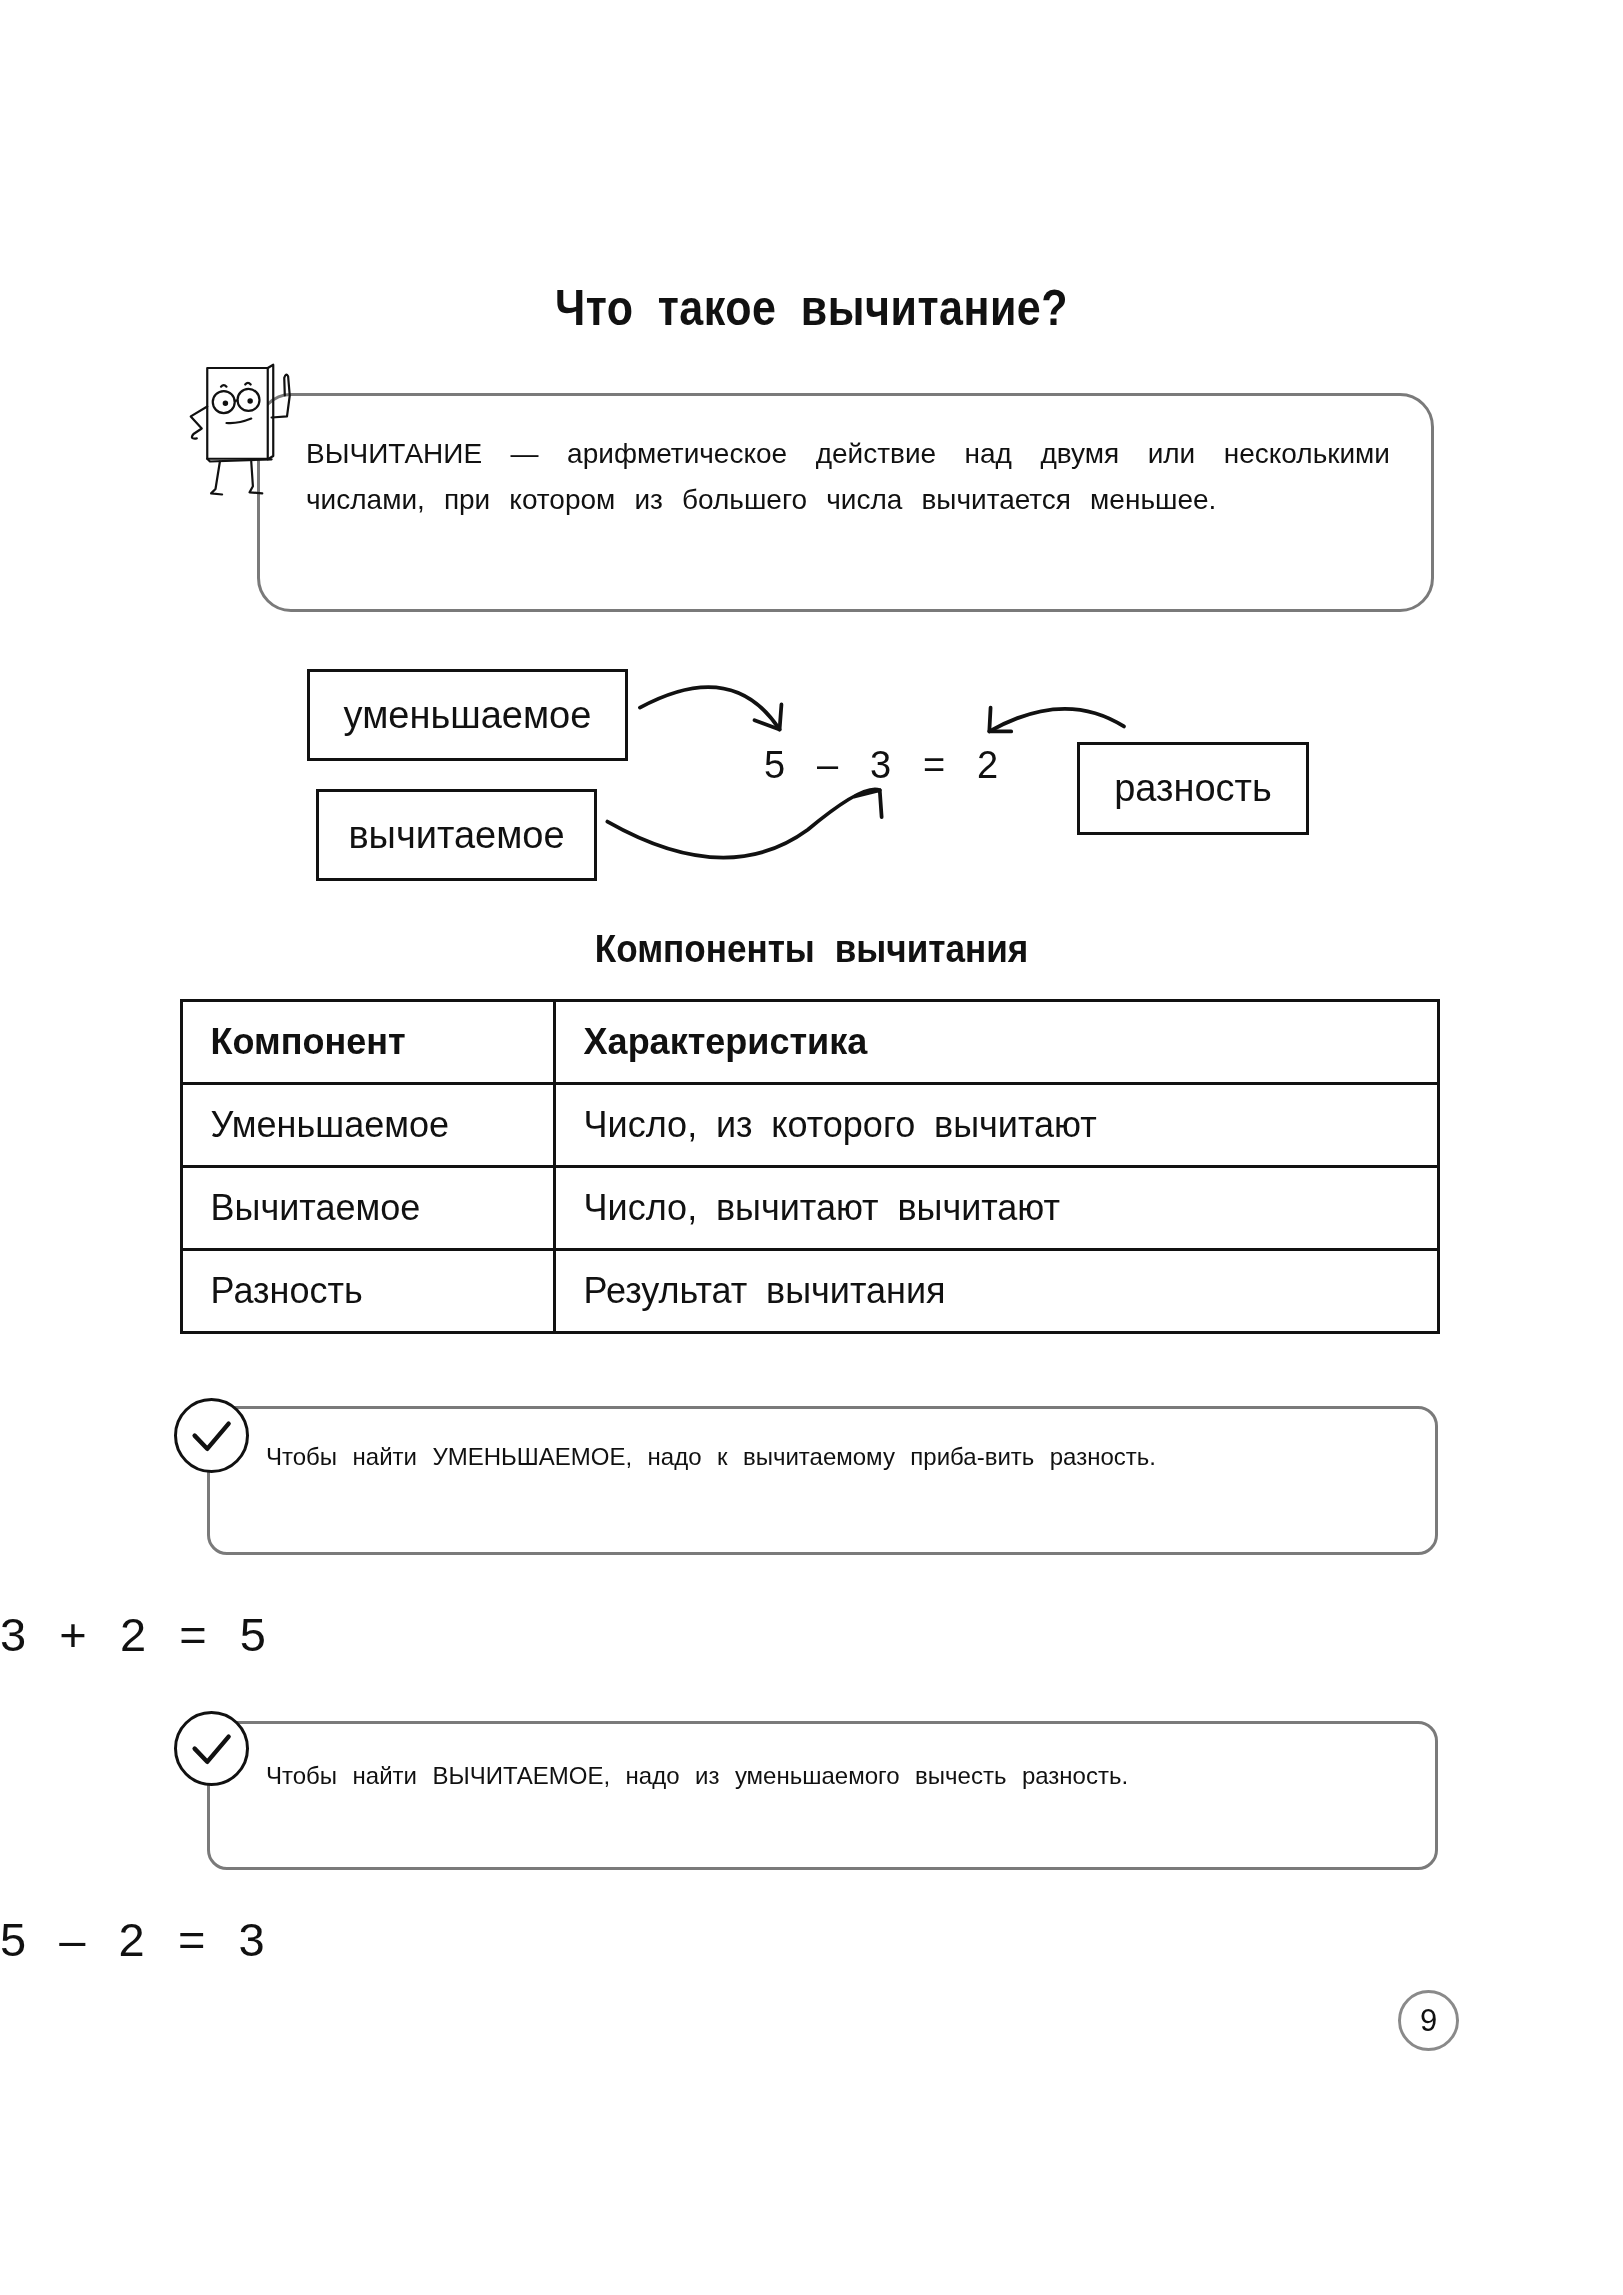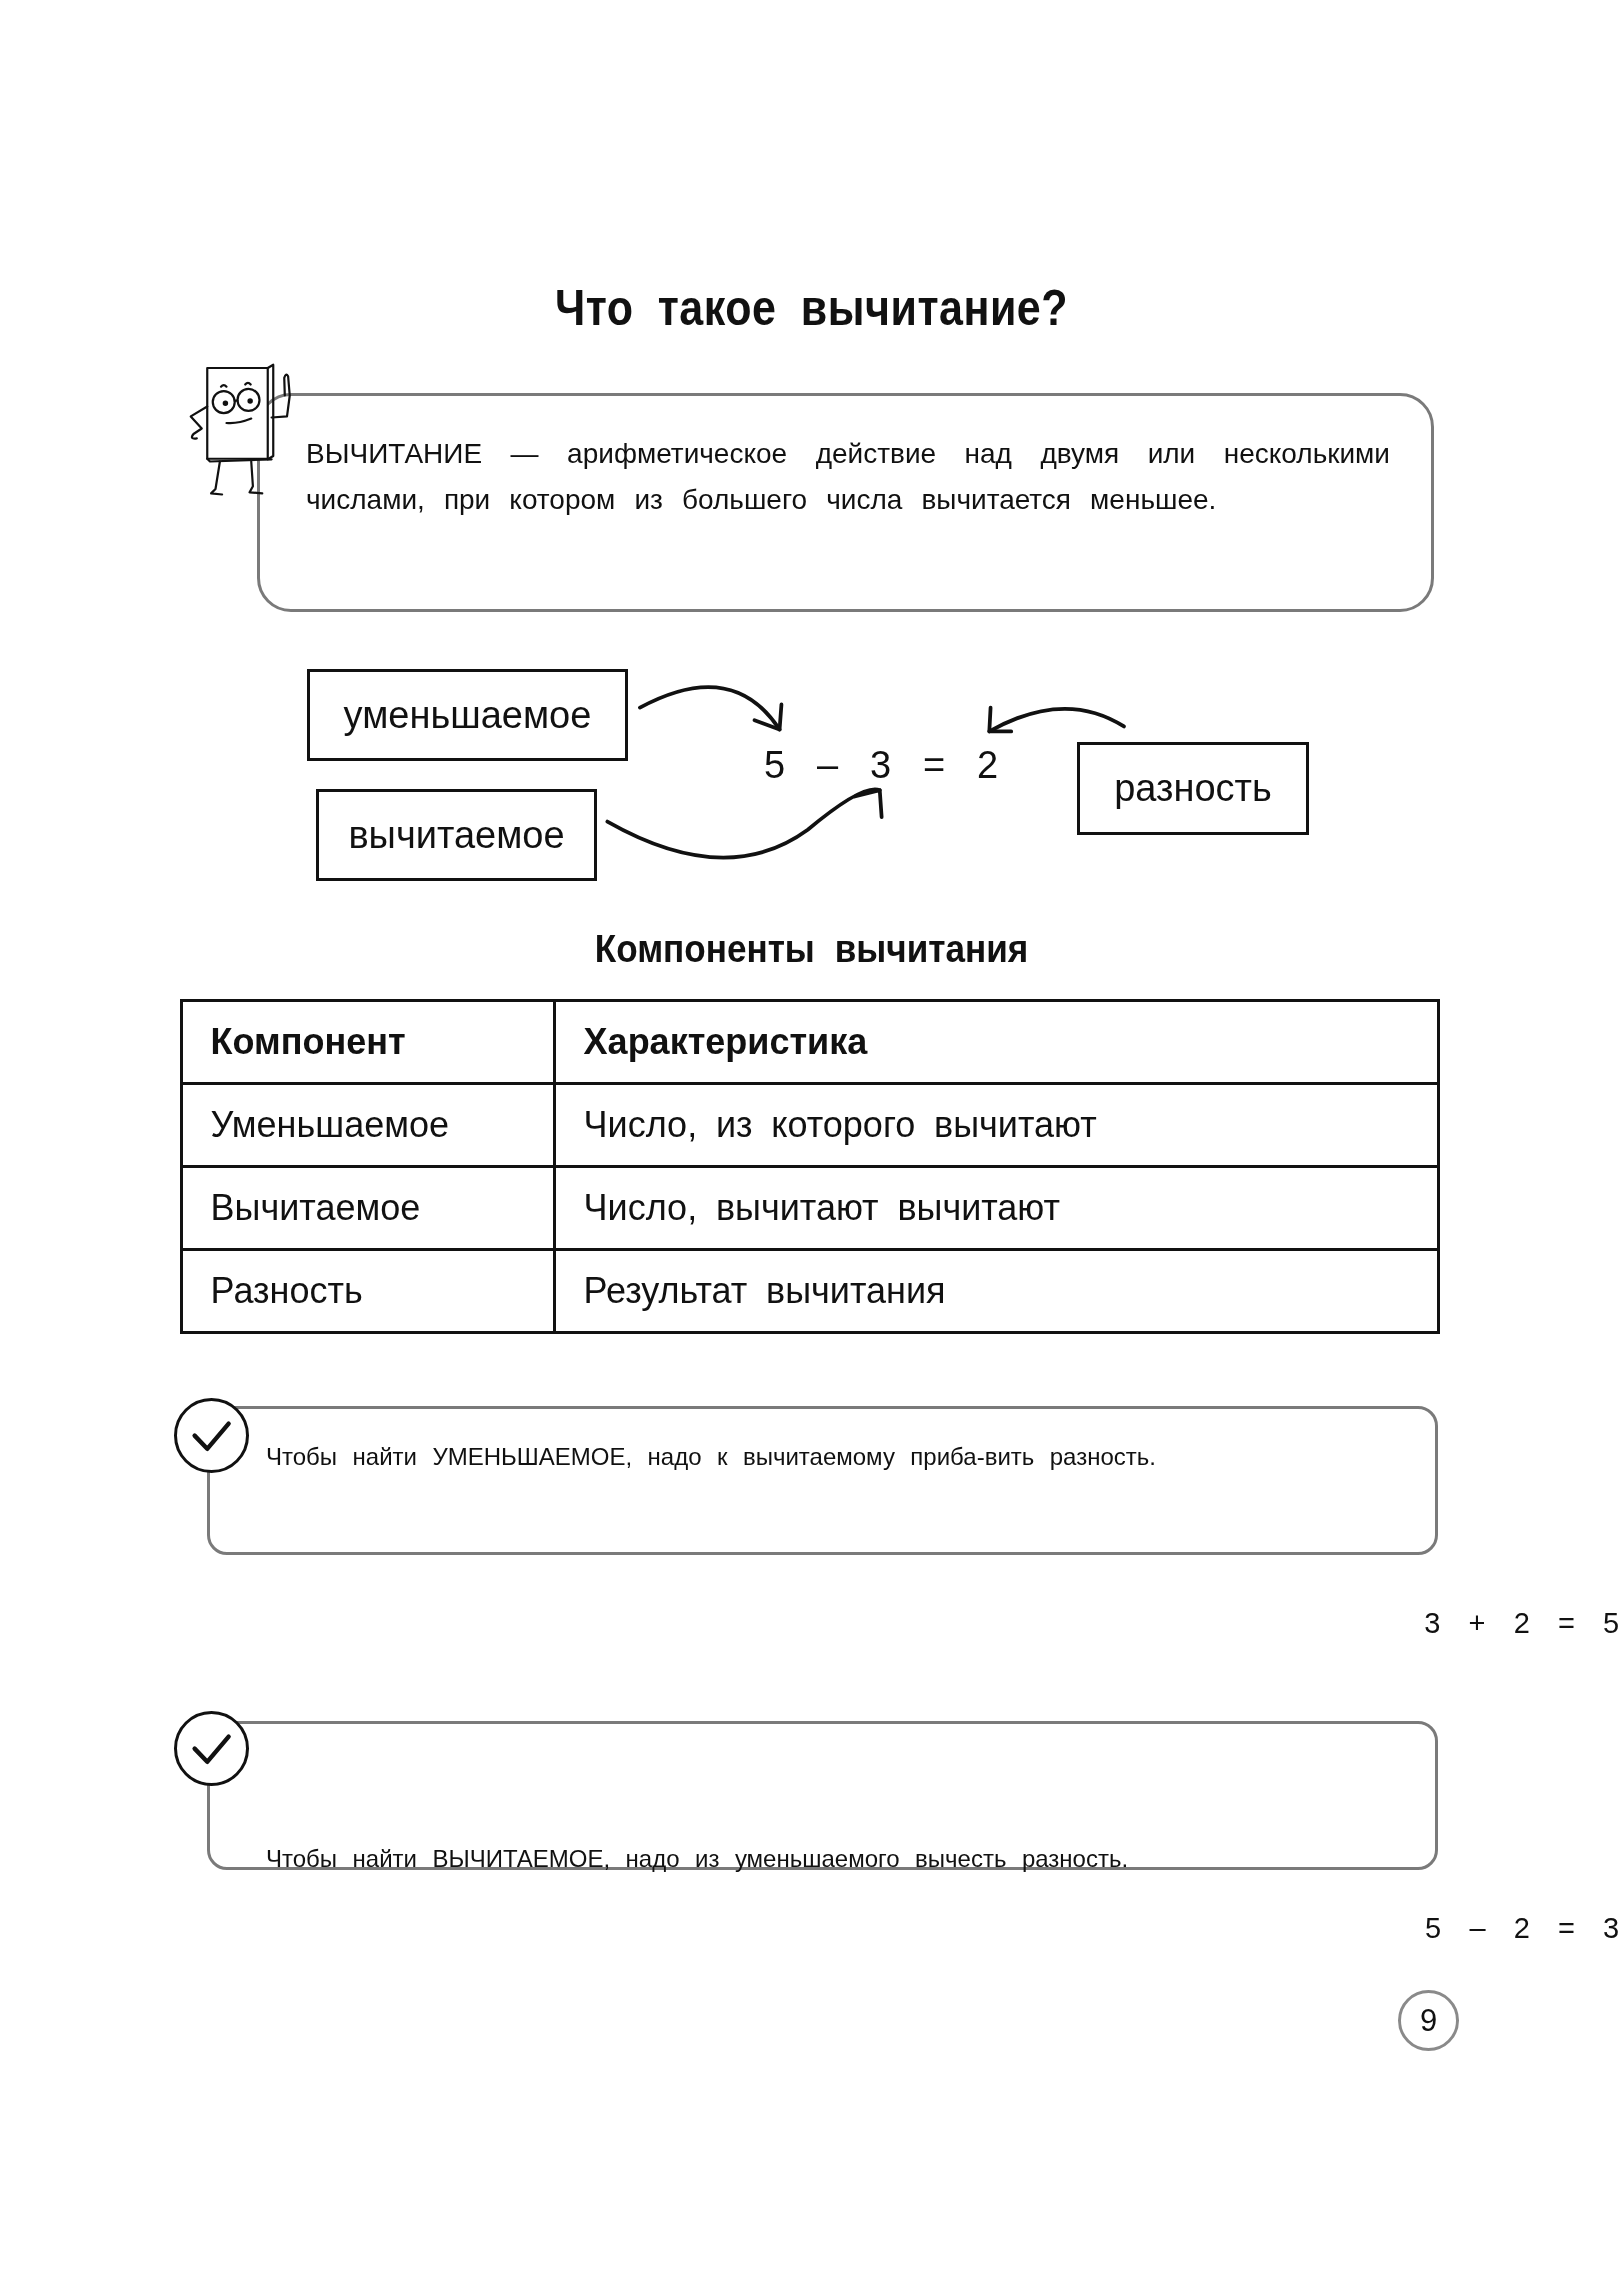--- a/index.html
+++ b/index.html
@@ -26,21 +26,21 @@
   table.comp td, table.comp th { border: 3.1px solid #111; height: 80px; padding: 0 27.6px; }
   table.comp th { font-weight: bold; text-align: left; font-size: 36px; }
   table.comp td { text-align: left; word-spacing: 8.8px; }
   table.comp col.c1 { width: 373px; }
   .callout { left: 207px; width: 1231px; height: 149px; border: 3.8px solid #7a7a7a;
              border-radius: 20px; box-sizing: border-box; }
   .callout-text { left: 266px; width: 1146px; font-size: 24px; line-height: 46px;
                   text-align: justify; text-align-last: left; word-spacing: 8.8px; }
   .check { width: 75px; height: 75px; border: 3.8px solid #111; border-radius: 50%;
            box-sizing: border-box; background: #fff; }
-  .eq { left: 0; width: 1623px; text-align: right; font-size: 29px; word-spacing: 12.5px; letter-spacing: 3.8px; }
+  .eq { left: 0; width: 1623px; text-align: left; font-size: 47px; word-spacing: 12.5px; letter-spacing: 3.8px; }
   .page-num { left: 1398px; top: 1990px; width: 61px; height: 61px; border: 3.1px solid #8a8a8a;
               border-radius: 50%; box-sizing: border-box; display: flex; align-items: center;
               justify-content: center; font-size: 31px; }
 </style>
 </head>
 <body>
 
 <div class="abs title">Что такое вычитание?</div>
 
 <div class="abs def-box"></div>
@@ -122,17 +122,17 @@
 </div>
 <div class="abs callout-text" style="top:1434px;">Чтобы найти УМЕНЬШАЕМОЕ, надо к вычитаемому приба-вить разность.</div>
 <div class="abs eq" style="top:1607px;">3 + 2 = 5</div>
 
 <div class="abs callout" style="top:1721px;"></div>
 <div class="abs check" style="left:174px; top:1711px;">
   <svg width="68" height="68" viewBox="0 0 108 108" fill="none" stroke="#111" stroke-width="7" stroke-linecap="round" stroke-linejoin="round">
     <path d="M28 55 L48 76 L82 36"></path>
   </svg>
 </div>
-<div class="abs callout-text" style="top:1836px;">Чтобы найти ВЫЧИТАЕМОЕ, надо из уменьшаемого вычесть разность.</div>
+<div class="abs callout-text" style="top:1753px;">Чтобы найти ВЫЧИТАЕМОЕ, надо из уменьшаемого вычесть разность.</div>
 <div class="abs eq" style="top:1912px;">5 – 2 = 3</div>
 
 <div class="abs page-num">9</div>
 
 
 </body></html>

